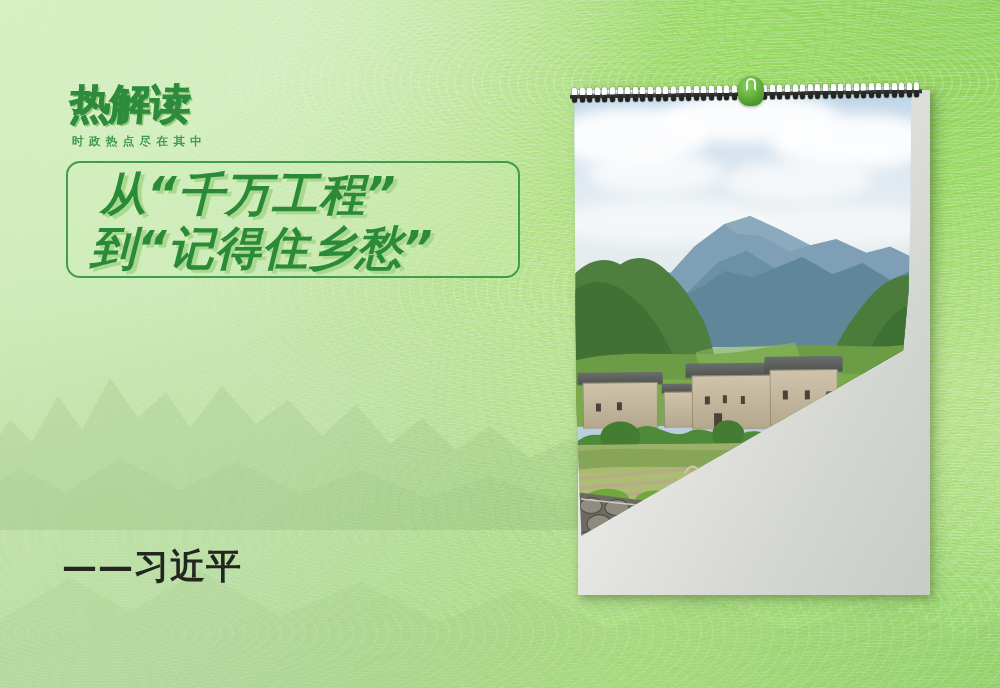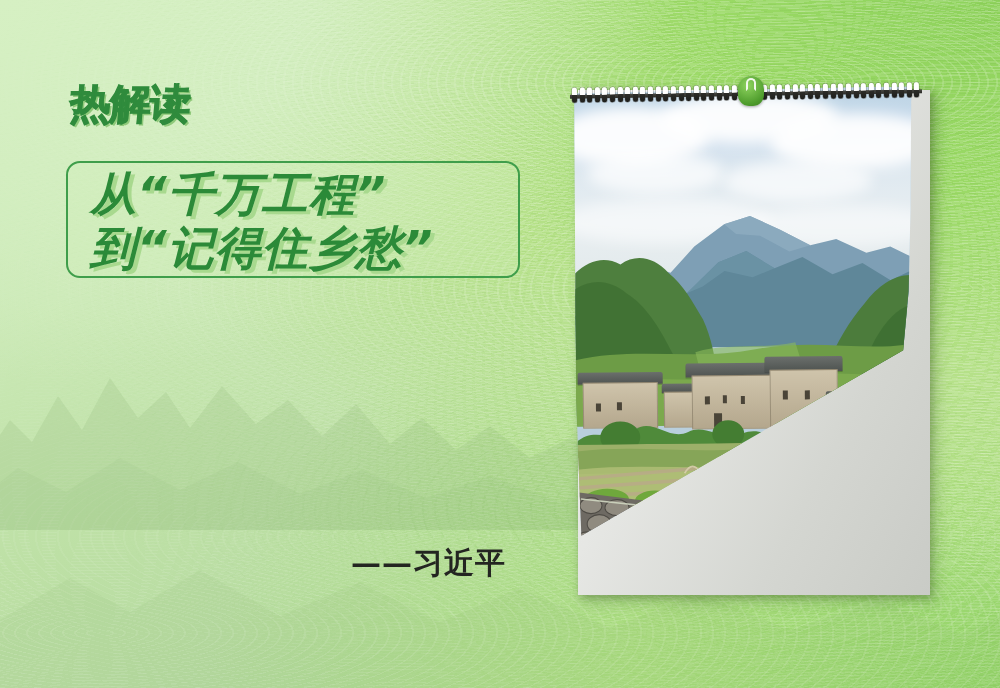--- a/index.html
+++ b/index.html
@@ -72,42 +72,42 @@
     border:2.5px solid #3f9e4b; border-radius:14px;
     background:rgba(208,238,186,.30);
   }
   .title-line{
     font-family:"DejaVu Sans", sans-serif;
     font-weight:700; font-style:italic;
     font-size:46px; line-height:54px;
     color:#2b8a38;
     text-shadow:4px 3px 0 #a8d98e;
     white-space:nowrap;
-    padding-left:22px;
+    padding-left:32px;
     letter-spacing:1px;
   }
   .title-line.l1{ padding-top:4px; }
   .title-line.l2{ padding-left:22px; }
 
   
   .quote{
     position:absolute; left:62px; top:325px; width:470px;
     font-family:"DejaVu Serif", serif;
     font-weight:700;
     font-size:35.5px; line-height:45px;
     color:#2a2c28;
     text-align:justify;
     text-indent:2em;
     letter-spacing:0px;
   }
   .attrib{
     position:absolute; left:62px; top:543px; width:468px;
-    text-align:right; padding-right:24px;
+    padding-right:24px;
     font-family:"DejaVu Serif", serif;
-    font-weight:700; font-size:30px; color:#232521;
+    font-weight:700; font-size:35px; color:#232521;
     letter-spacing:1px;
   }
 
   
   .calendar{ position:absolute; left:556px; top:60px; width:400px; height:520px; }
 
   .cal-shadow{
     position:absolute; left:26px; top:32px; width:356px; height:512px;
     background:linear-gradient(180deg, rgba(50,80,30,.28), rgba(50,80,30,.16));
     filter:blur(7px); border-radius:3px;
@@ -191,20 +191,21 @@
   </svg>
 
   <svg class="bg-mountains2" viewBox="0 0 1000 220" preserveAspectRatio="none">
     <path d="M0 150 L70 108 L130 142 L200 100 L280 146 L360 112 L440 152 L520 118 L610 158 L700 124 L790 160 L880 130 L960 164 L1000 146 L1000 220 L0 220 Z" fill="#82ae66" opacity=".45"></path>
   </svg>
 
   <div class="left-col">
 
     <div class="logo-wrap">
       <div class="logo-main">热解读</div>
+      <div class="logo-sub">时政热点尽在其中</div>
     </div>
 
     <div class="title-box">
       <div class="title-line l1">从“千万工程”</div>
       <div class="title-line l2">到“记得住乡愁”</div>
     </div>
 
     <div class="attrib">——习近平</div>
   </div>
 

